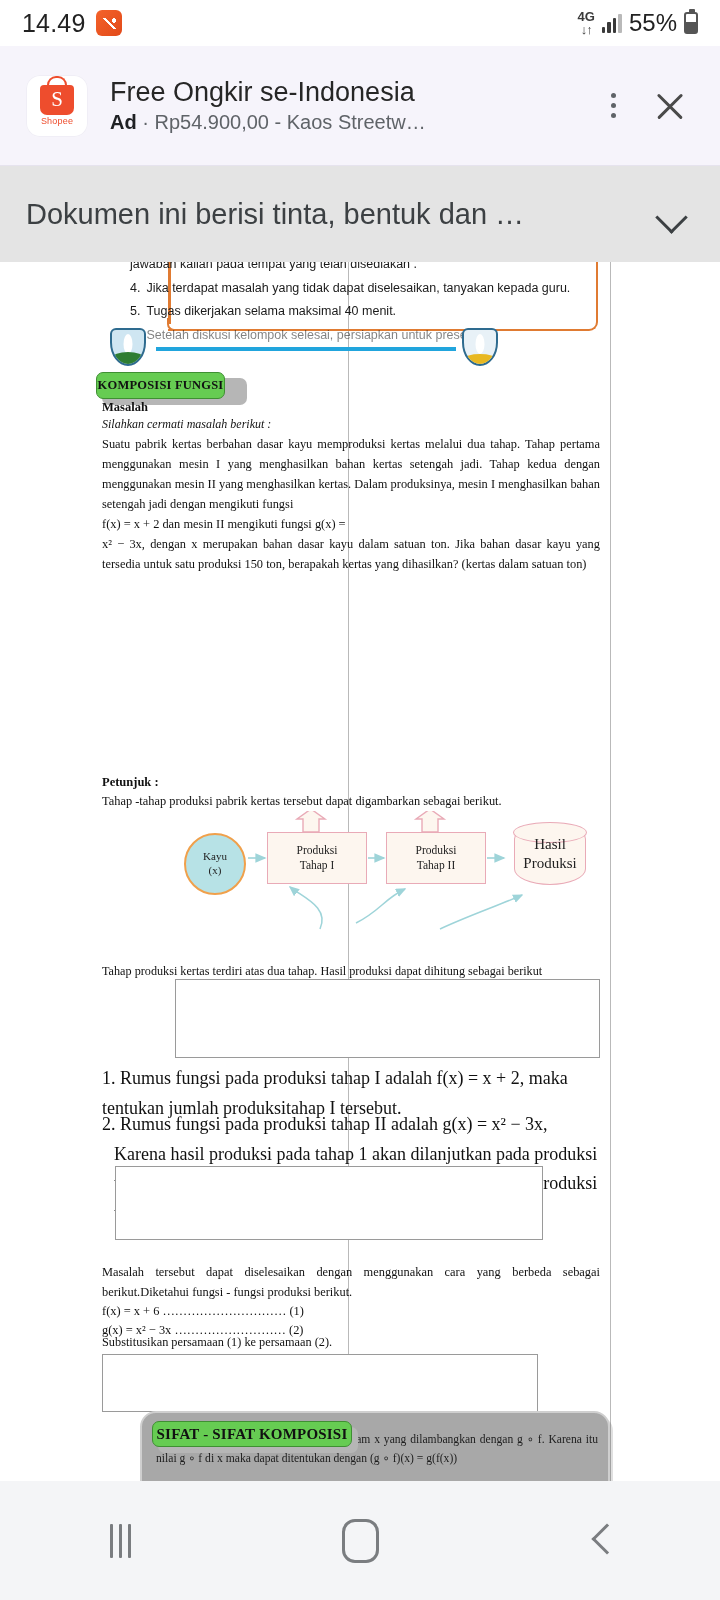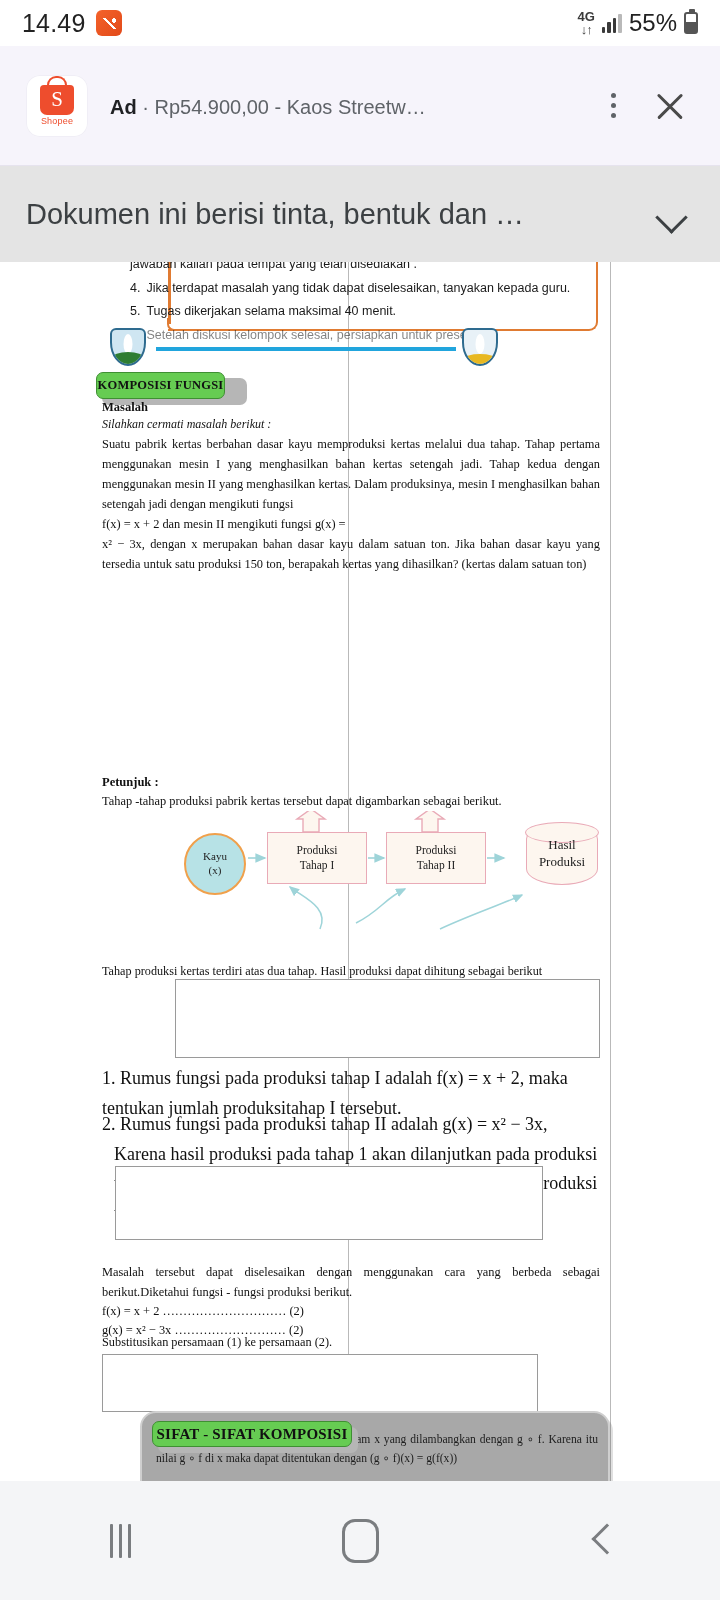--- a/index.html
+++ b/index.html
@@ -219,24 +219,24 @@
   }
   .dg-box {
     position:absolute; top:21px; width:100px; height:52px;
     background:#fdf6ef; border:1.6px solid #e9aab7;
     display:flex; flex-direction:column; align-items:center; justify-content:center;
     font-family:"Liberation Serif", serif; font-size:11.5px; color:#222; line-height:1.3;
   }
   .dg-box1 { left:97px; }
   .dg-box2 { left:216px; }
   .dg-cyl {
-    position:absolute; left:356px; top:12px; width:72px; height:62px;
+    position:absolute; left:344px; top:12px; width:72px; height:62px;
     background:#fdf6ef; border:1.6px solid #e9aab7; border-radius:50%/16px;
     display:flex; flex-direction:column; align-items:center; justify-content:center;
-    font-family:"Liberation Serif", serif; font-size:13px; color:#222; line-height:1.3;
+    font-family:"Liberation Serif", serif; font-size:15px; color:#222; line-height:1.3;
   }
   .dg-cyl::before{
     content:""; position:absolute; left:-1.6px; top:-1.6px; width:72px; height:19px;
     border:1.6px solid #e9aab7; border-radius:50%;
     background:#fdf6ef;
   }
   .dg-cyl span { position:relative; z-index:2; }
   .dg-svg { position:absolute; left:0; top:0; width:420px; height:120px; }
 
   
@@ -327,20 +327,21 @@
   </div>
 
   <div class="adbar">
     <div class="shopee-logo">
       <div class="shopee-bag">
         <span class="shopee-s">S</span>
       </div>
       <div class="shopee-word">Shopee</div>
     </div>
     <div class="ad-text">
+      <div class="ad-title">Free Ongkir se-Indonesia</div>
       <div class="ad-sub">
         <b>Ad</b><span> · </span><span>Rp54.900,00 - Kaos Streetw…</span>
       </div>
     </div>
     <div class="ad-dots">
         <span></span>
         <span></span>
         <span></span>
       </div>
     <div class="ad-close"></div>
@@ -444,21 +445,21 @@
       <div class="q-text q1">1. Rumus fungsi pada produksi tahap I adalah f(x) = x + 2, maka tentukan jumlah produksitahap I tersebut.</div>
 
       <div class="q-text q2">
         <span>2. Rumus fungsi pada produksi tahap II adalah g(x) = x² − 3x,</span>
         <span class="q2-ind">Karena hasil produksi pada tahap 1 akan dilanjutkan pada produksi tahap II, maka hasil produksi tahap I menjadi bahan dasar produksi tahap II, maka tentukan jumlah produksi tahap II tersebut.</span>
       </div>
       <div class="ansbox box2"></div>
 
       <div class="body-text blk-alt">
         <div class="bt-p">Masalah tersebut dapat diselesaikan dengan menggunakan cara yang berbeda sebagai berikut.Diketahui fungsi - fungsi produksi berikut.</div>
-        <div class="eq-line">f(x) = x + 2 ………………………… (2)</div>
+        <div class="eq-line">f(x) = x + 6 ………………………… (1)</div>
         <div class="eq-line">g(x) = x² − 3x ……………………… (2)</div>
       </div>
 
       <div class="subs-line">Substitusikan persamaan (1) ke persamaan (2).</div>
       <div class="ansbox box3"></div>
 
       <div class="overlay-card">
         <div class="ov-hidden-line">…… g ∘ (f (x)) … … … … … … … … …</div>
         <div class="ov-text">yang disebut fungsi komposisi f dan g dalam x yang dilambangkan dengan  g ∘ f. Karena itu nilai  g ∘ f  di x  maka dapat ditentukan dengan (g ∘ f)(x) = g(f(x))</div>
         <div class="pill-wrap badge-sifat">

